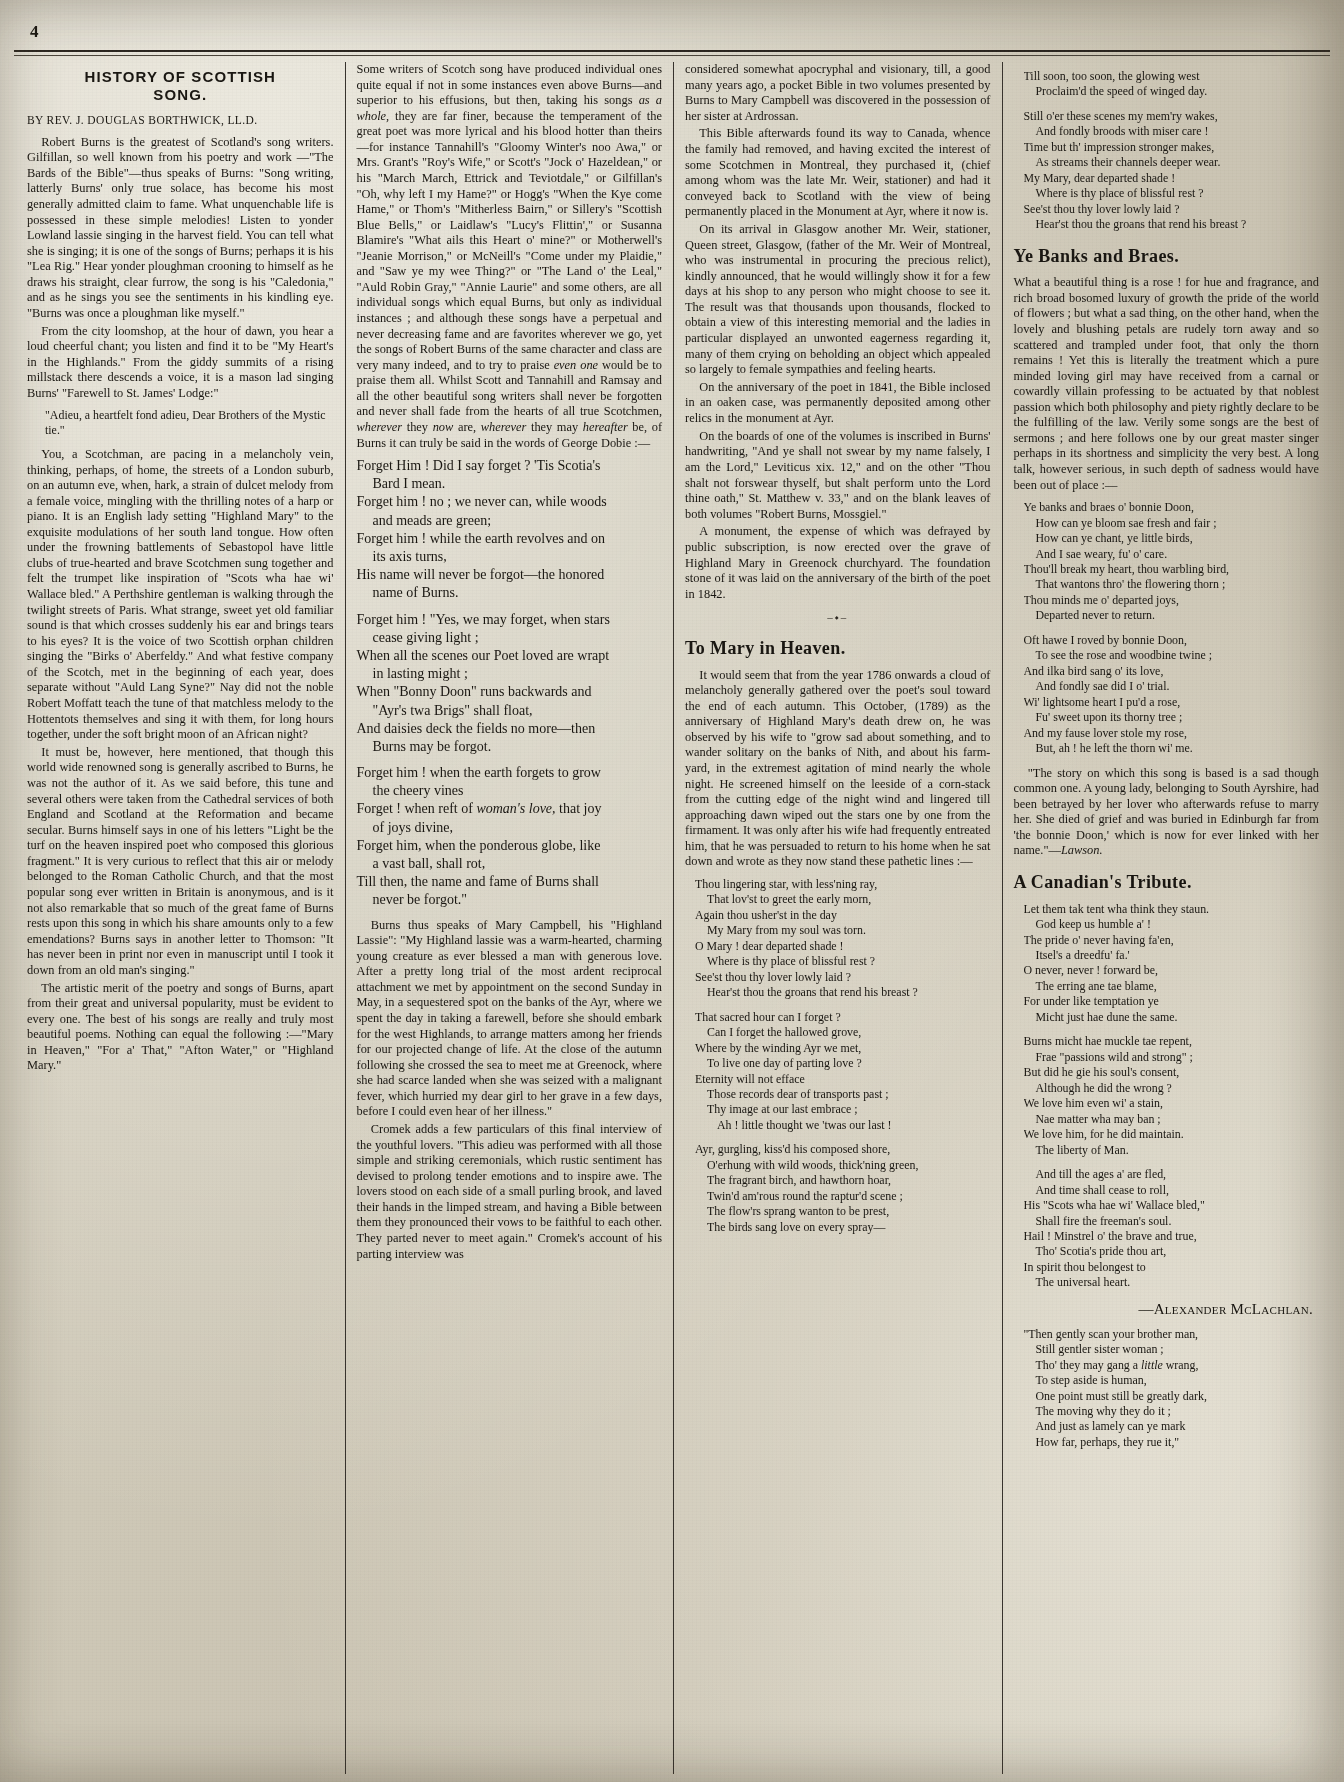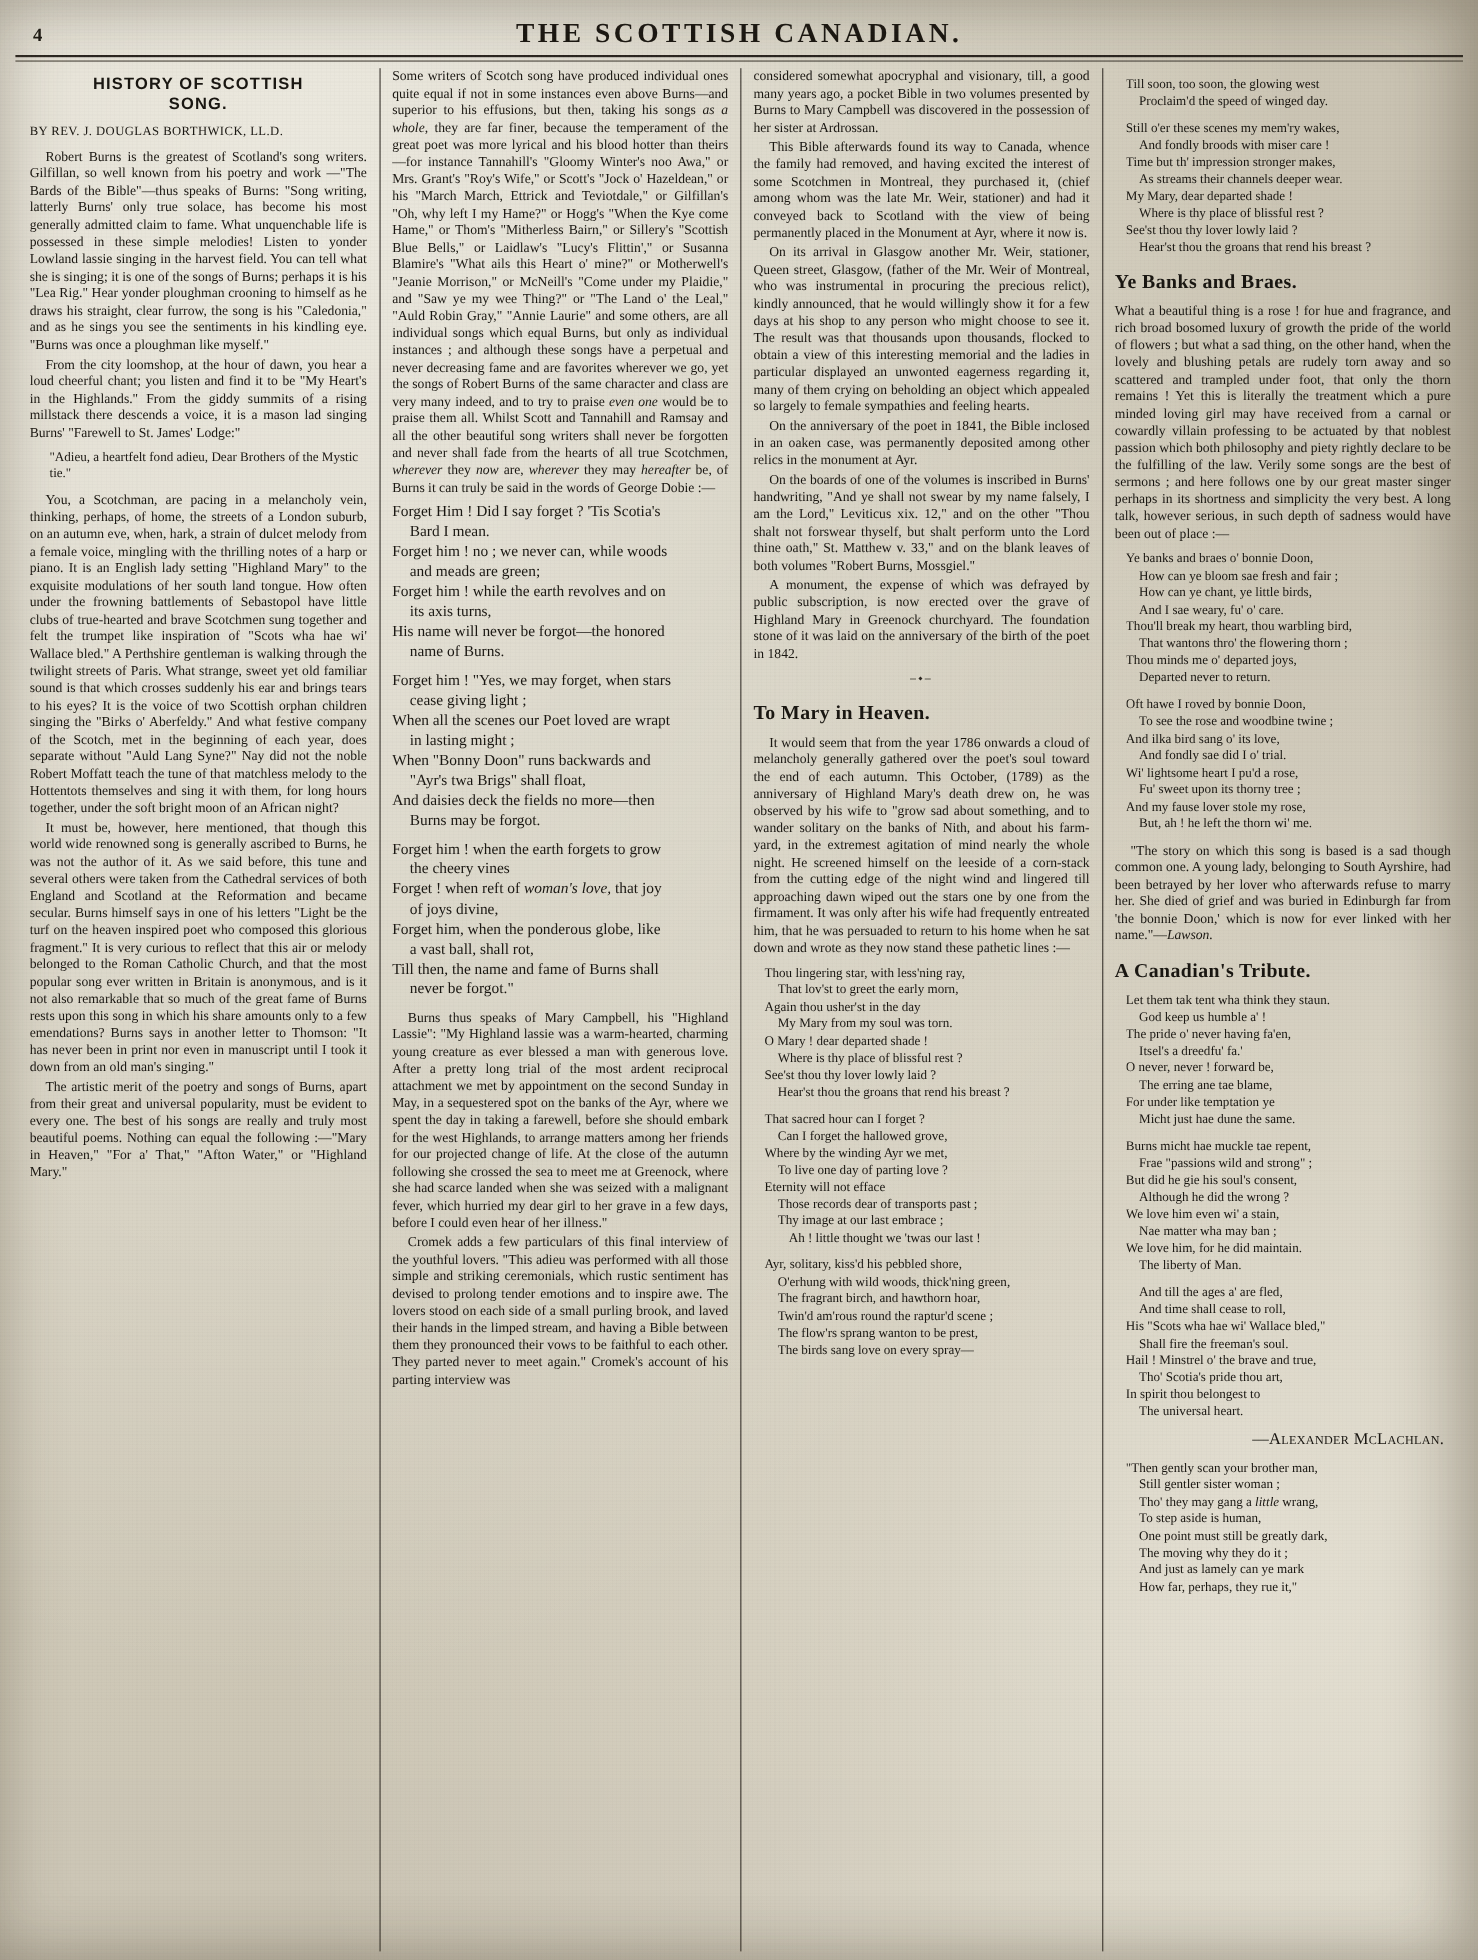--- a/index.html
+++ b/index.html
@@ -166,21 +166,20 @@
   .forget-block .l { display: block; }
   .forget-block .hang { padding-left: 16px; }
 </style>
 </head>
 <body>
 
 <div class="page">
 
   <div class="masthead">
     <div class="folio">4</div>
-    <div class="masthead-title">THE SCOTTISH CANADIAN.</div>
   </div>
   <div class="rule-thick"></div>
 
   <div class="cols">
 
     <div class="col">
       <div class="col-inner">
         <h1 class="head">
           <span>HISTORY OF SCOTTISH</span><br>
           <span>SONG.</span>
@@ -273,21 +272,21 @@
           <span class="l i1">Can I forget the hallowed grove,</span>
           <span class="l">Where by the winding Ayr we met,</span>
           <span class="l i1">To live one day of parting love ?</span>
           <span class="l">Eternity will not efface</span>
           <span class="l i1">Those records dear of transports past ;</span>
           <span class="l i1">Thy image at our last embrace ;</span>
           <span class="l i2">Ah ! little thought we 'twas our last !</span>
         </div>
 
         <div class="verse">
-          <span class="l">Ayr, solitary, kiss'd his pebbled shore,</span>
+          <span class="l">Ayr, gurgling, kiss'd his composed shore,</span>
           <span class="l i1">O'erhung with wild woods, thick'ning green,</span>
           <span class="l i1">The fragrant birch, and hawthorn hoar,</span>
           <span class="l i1">Twin'd am'rous round the raptur'd scene ;</span>
           <span class="l i1">The flow'rs sprang wanton to be prest,</span>
           <span class="l i1">The birds sang love on every spray—</span>
         </div>
       </div>
     </div>
 
     <div class="col">

